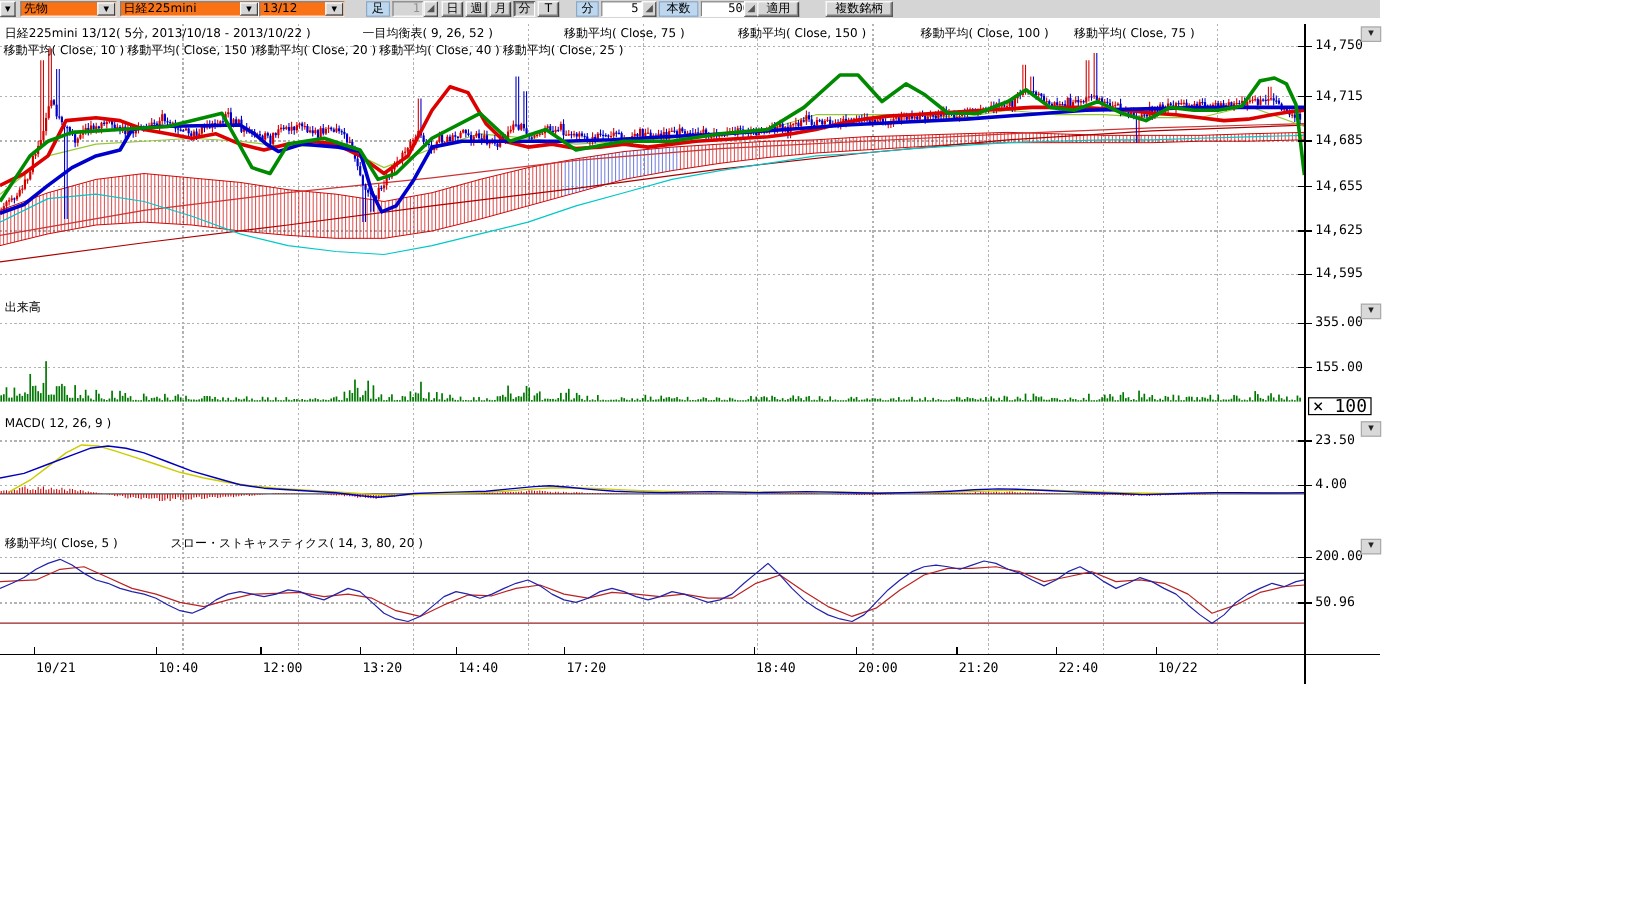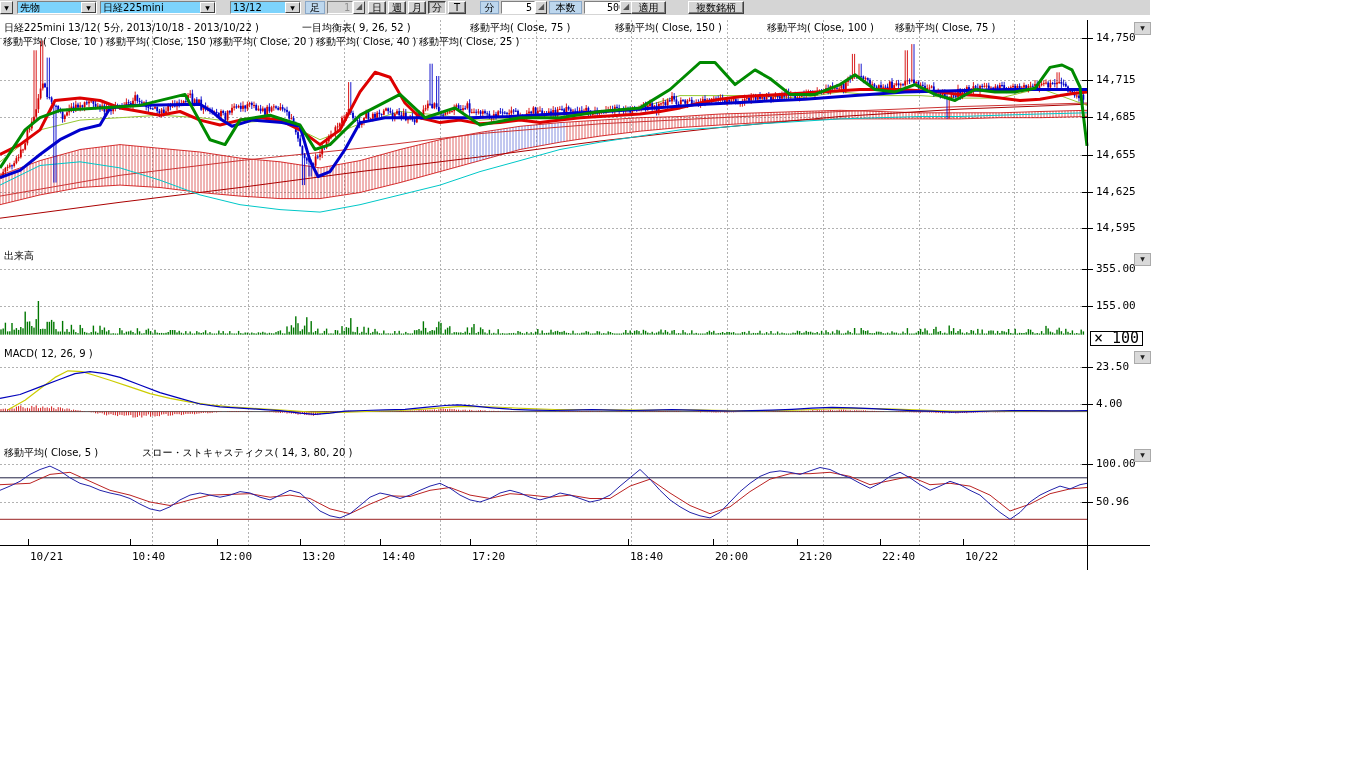--- a/index.html
+++ b/index.html
@@ -1,21 +1,21 @@
 <!DOCTYPE html>
 <html><head>
 <meta charset="utf-8">
 <style>
   html,body{margin:0;padding:0;background:#fff;}
   .screen{position:relative;width:1366px;height:768px;background:#fff;overflow:hidden;
           font-family:"DejaVu Sans",sans-serif;font-size:10px;color:#000;}
   
   .toolbar{position:absolute;left:0;top:0;width:1150px;height:15px;background:#d5d5d5;}
   .tb{position:absolute;top:1px;height:13px;box-sizing:border-box;line-height:12px;font-size:10px;}
-  .combo{background:#7dd3fc;border:1px solid;border-color:#808080 #fff #fff #808080;display:flex;}
+  .combo{background:#f97316;border:1px solid;border-color:#808080 #fff #fff #808080;display:flex;}
   .combo .cval{flex:1;padding:0 2px;white-space:nowrap;overflow:hidden;}
   .combo .cbtn{width:13px;background:#d5d5d5;border:1px solid;border-color:#fff #404040 #404040 #fff;
                font-size:6px;text-align:center;line-height:10px;color:#000;}
   .bluelab{background:#bdd7ee;border:1px solid #8aa8c8;text-align:center;padding:0 2px;}
   .field{background:#fff;border:1px solid;border-color:#808080 #fff #fff #808080;text-align:right;padding:0 2px;font-family:"DejaVu Sans Mono",monospace;}
   .field.dis{background:#d5d5d5;color:#909090;}
   .spin{background:#d5d5d5;border:1px solid;border-color:#fff #404040 #404040 #fff;
         font-size:8px;line-height:10px;text-align:center;color:#555;}
   .btn3d{background:#d5d5d5;border:1px solid;border-color:#fff #404040 #404040 #fff;
          box-shadow:inset -1px -1px 0 #808080;text-align:center;}
@@ -39,21 +39,21 @@
   <div class="toolbar">
     <div class="tb fragment" style="left:0;width:13px">▼</div>
     <div class="tb combo" style="left:17px;width:80px">
       <span class="cval">先物</span>
       <span class="cbtn">▼</span>
     </div>
     <div class="tb combo" style="left:100px;width:116px">
       <span class="cval">日経225mini</span>
       <span class="cbtn">▼</span>
     </div>
-    <div class="tb combo" style="left:230px;width:71px">
+    <div class="tb combo" style="left:216px;width:71px">
       <span class="cval">13/12</span>
       <span class="cbtn">▼</span>
     </div>
     <div class="tb bluelab" style="left:305px;width:20px">足</div>
     <div class="tb field dis" style="left:327px;width:26px">1</div>
     <div class="tb spin" style="left:353px;width:12px">◢</div>
     <div class="tb btn3d" style="left:368px;width:18px">日</div>
     <div class="tb btn3d" style="left:388px;width:18px">週</div>
     <div class="tb btn3d" style="left:408px;width:18px">月</div>
     <div class="tb btn3d pressed" style="left:428px;width:18px">分</div>
@@ -1157,21 +1157,21 @@
     <div class="lab mono" style="left: 1096px; top: 31px;">14,750</div>
     <div class="lab mono" style="left: 1096px; top: 73px;">14,715</div>
     <div class="lab mono" style="left: 1096px; top: 110px;">14,685</div>
     <div class="lab mono" style="left: 1096px; top: 148px;">14,655</div>
     <div class="lab mono" style="left: 1096px; top: 185px;">14,625</div>
     <div class="lab mono" style="left: 1096px; top: 221px;">14,595</div>
     <div class="lab mono" style="left: 1096px; top: 262px;">355.00</div>
     <div class="lab mono" style="left: 1096px; top: 299px;">155.00</div>
     <div class="lab mono" style="left: 1096px; top: 360px;">23.50</div>
     <div class="lab mono" style="left: 1096px; top: 397px;">4.00</div>
-    <div class="lab mono" style="left: 1096px; top: 457px;">100.00</div>
+    <div class="lab mono" style="left: 1096px; top: 457px;">200.00</div>
     <div class="lab mono" style="left: 1096px; top: 495px;">50.96</div>
     <div class="lab mono" style="left: 30px; top: 550px;">10/21</div>
     <div class="lab mono" style="left: 132px; top: 550px;">10:40</div>
     <div class="lab mono" style="left: 219px; top: 550px;">12:00</div>
     <div class="lab mono" style="left: 302px; top: 550px;">13:20</div>
     <div class="lab mono" style="left: 382px; top: 550px;">14:40</div>
     <div class="lab mono" style="left: 472px; top: 550px;">17:20</div>
     <div class="lab mono" style="left: 630px; top: 550px;">18:40</div>
     <div class="lab mono" style="left: 715px; top: 550px;">20:00</div>
     <div class="lab mono" style="left: 799px; top: 550px;">21:20</div>

